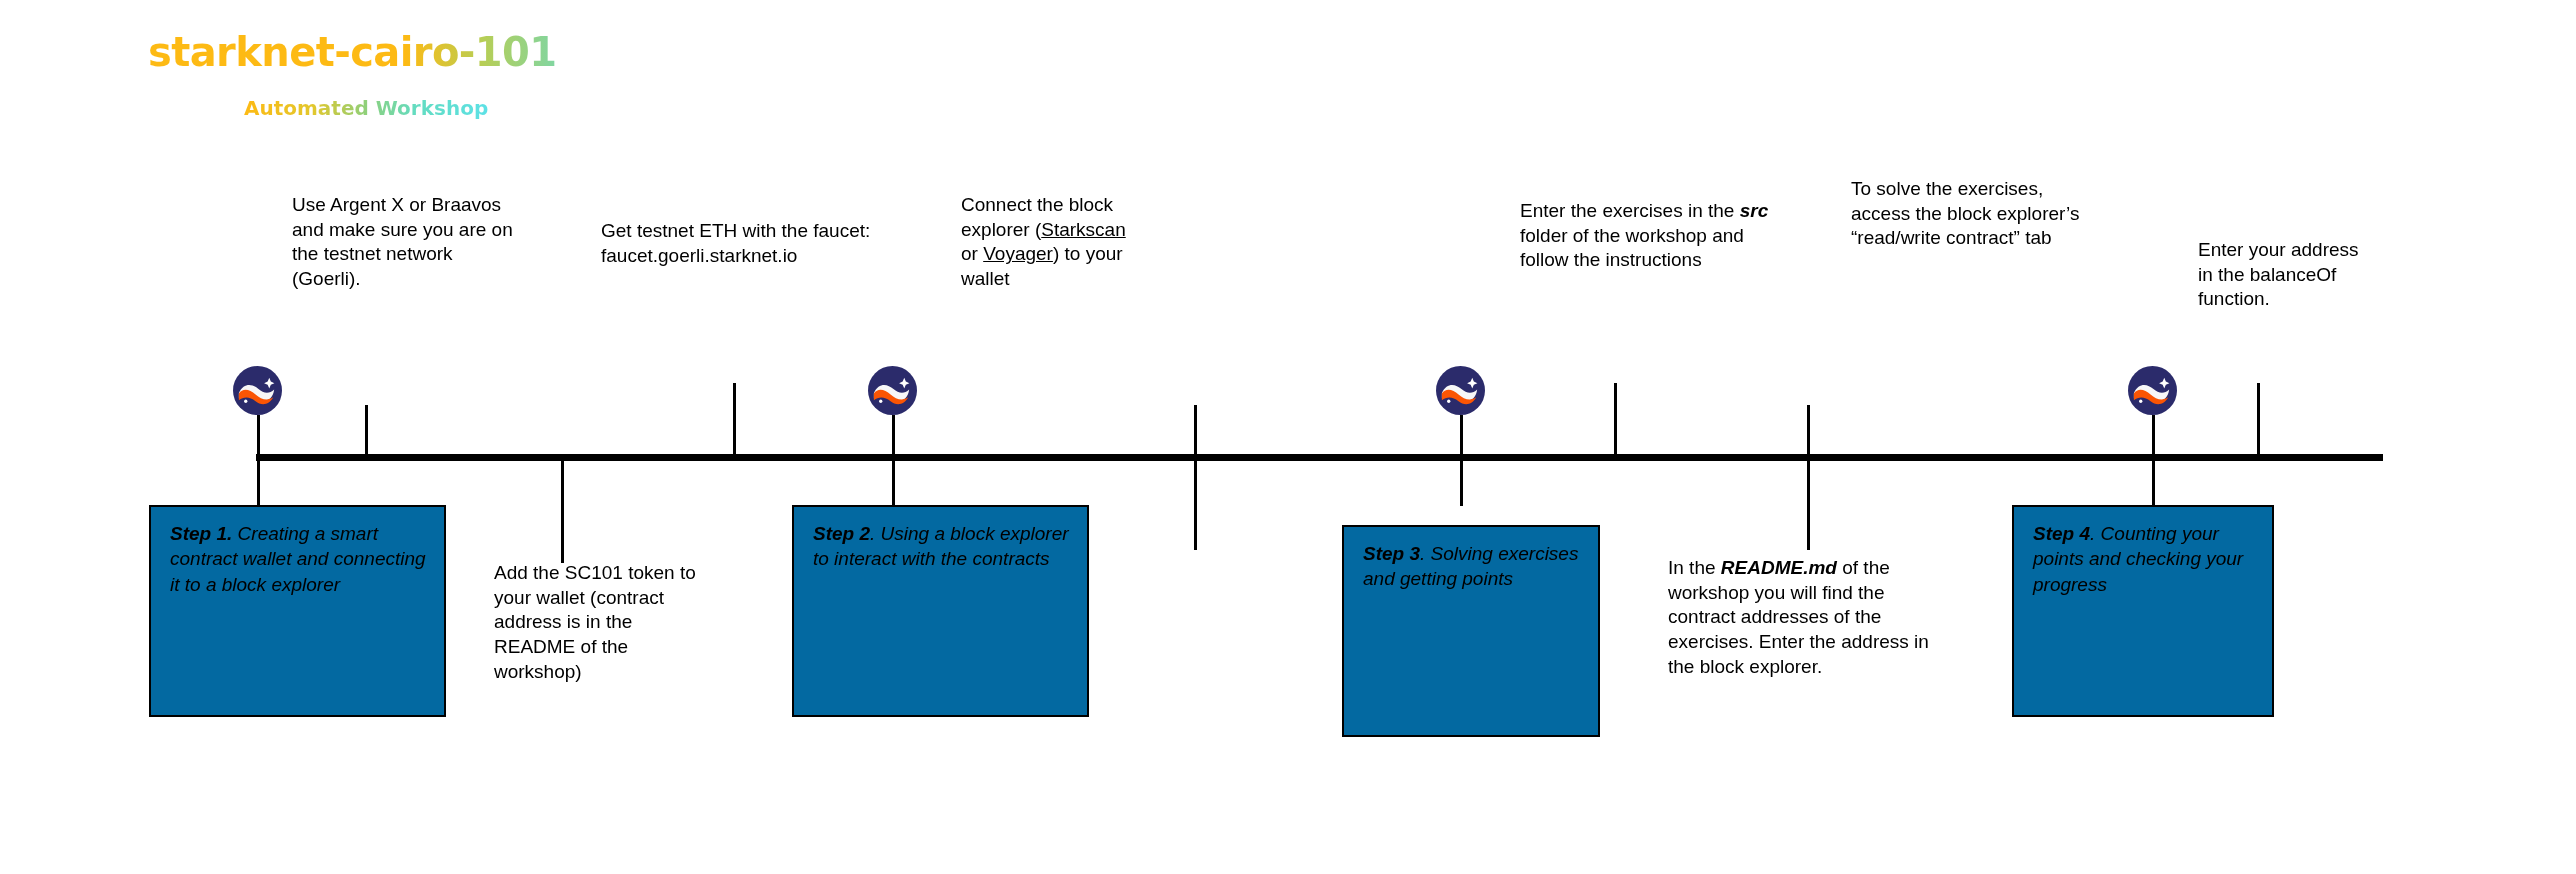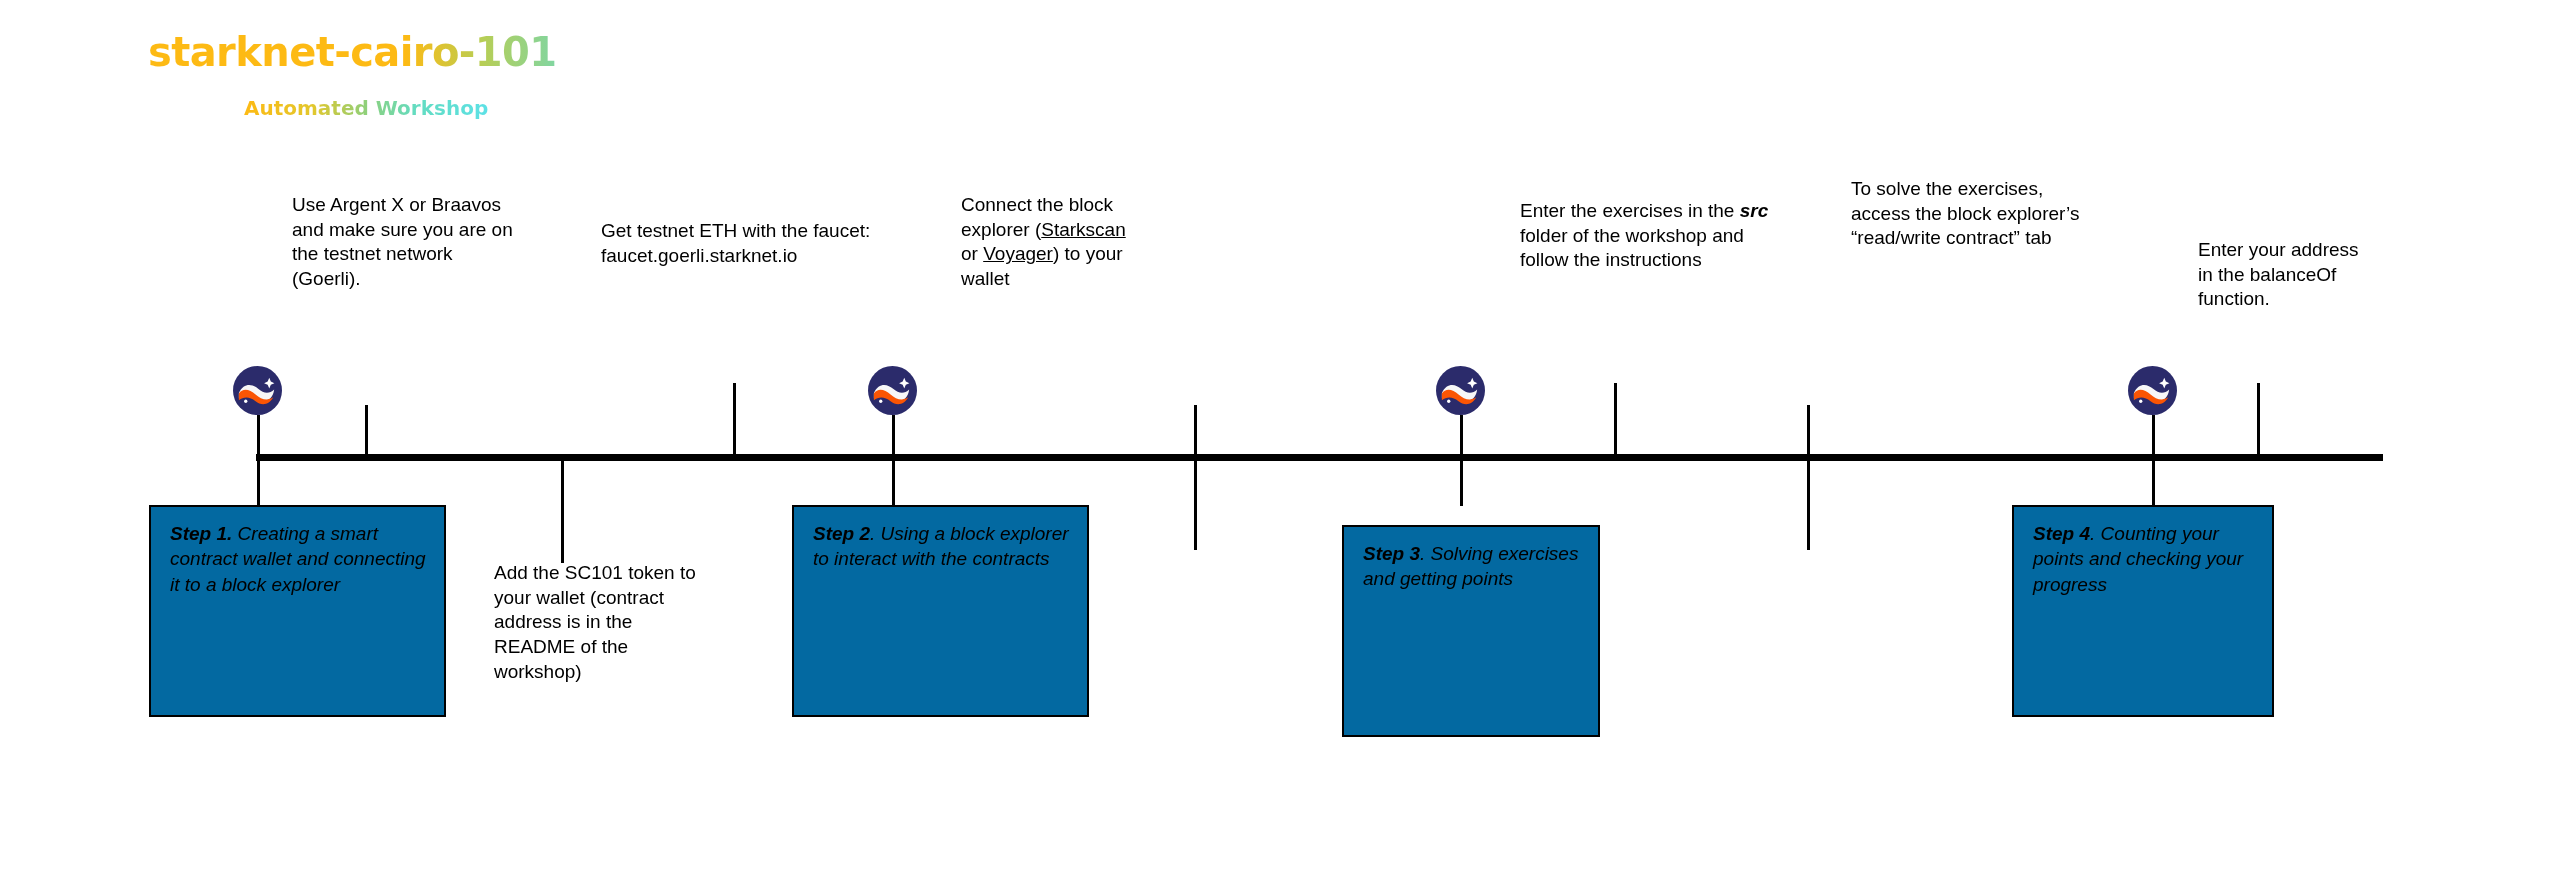--- a/index.html
+++ b/index.html
@@ -206,20 +206,23 @@
 
   <div class="note" style="left:1520px; top:199px; width:270px;">
     <span>Enter the exercises in the </span><span class="bi">src</span><span> folder of the workshop and follow the instructions</span>
   </div>
 
   <div class="note" style="left:2198px; top:238px; width:180px;">Enter your address in the balanceOf function.</div>
 
   <div class="note" style="left:494px; top:561px; width:212px;">Add the SC101 token to your wallet (contract address is in the README of the workshop)</div>
 
 
+  <div class="note" style="left:1668px; top:556px; width:276px;">
+    <span>In the </span><span class="bi">README.md</span><span> of the workshop you will find the contract addresses of the exercises. Enter the address in the block explorer.</span>
+  </div>
 
   <div class="step-box" style="left:149px; top:505px; width:297px; height:212px;">
     <span class="step-label">Step 1.</span><span> Creating a smart contract wallet and connecting it to a block explorer</span>
   </div>
 
   <div class="step-box" style="left:753px; top:505px; width:297px; height:212px;margin-left:39px;">
     <span class="step-label">Step 2</span><span>. Using a block explorer to interact with the contracts</span>
   </div>
 
   <div class="step-box" style="left:1342px; top:505px; width:258px; height:212px;margin-top:20px;">

